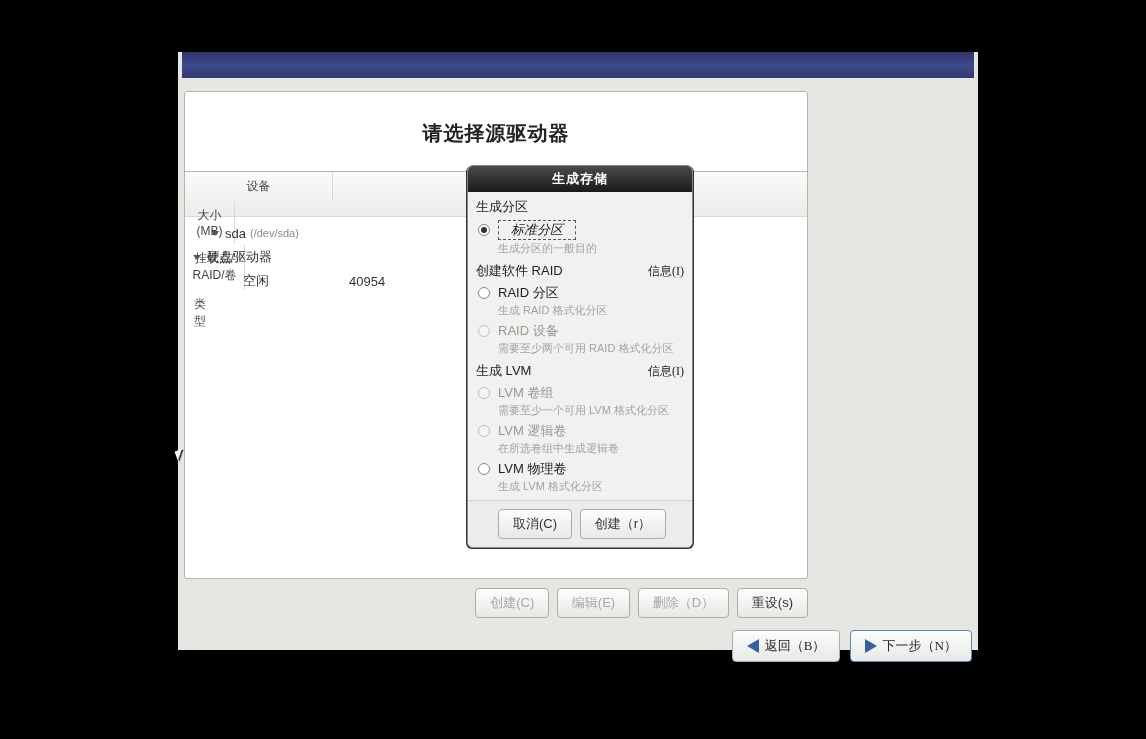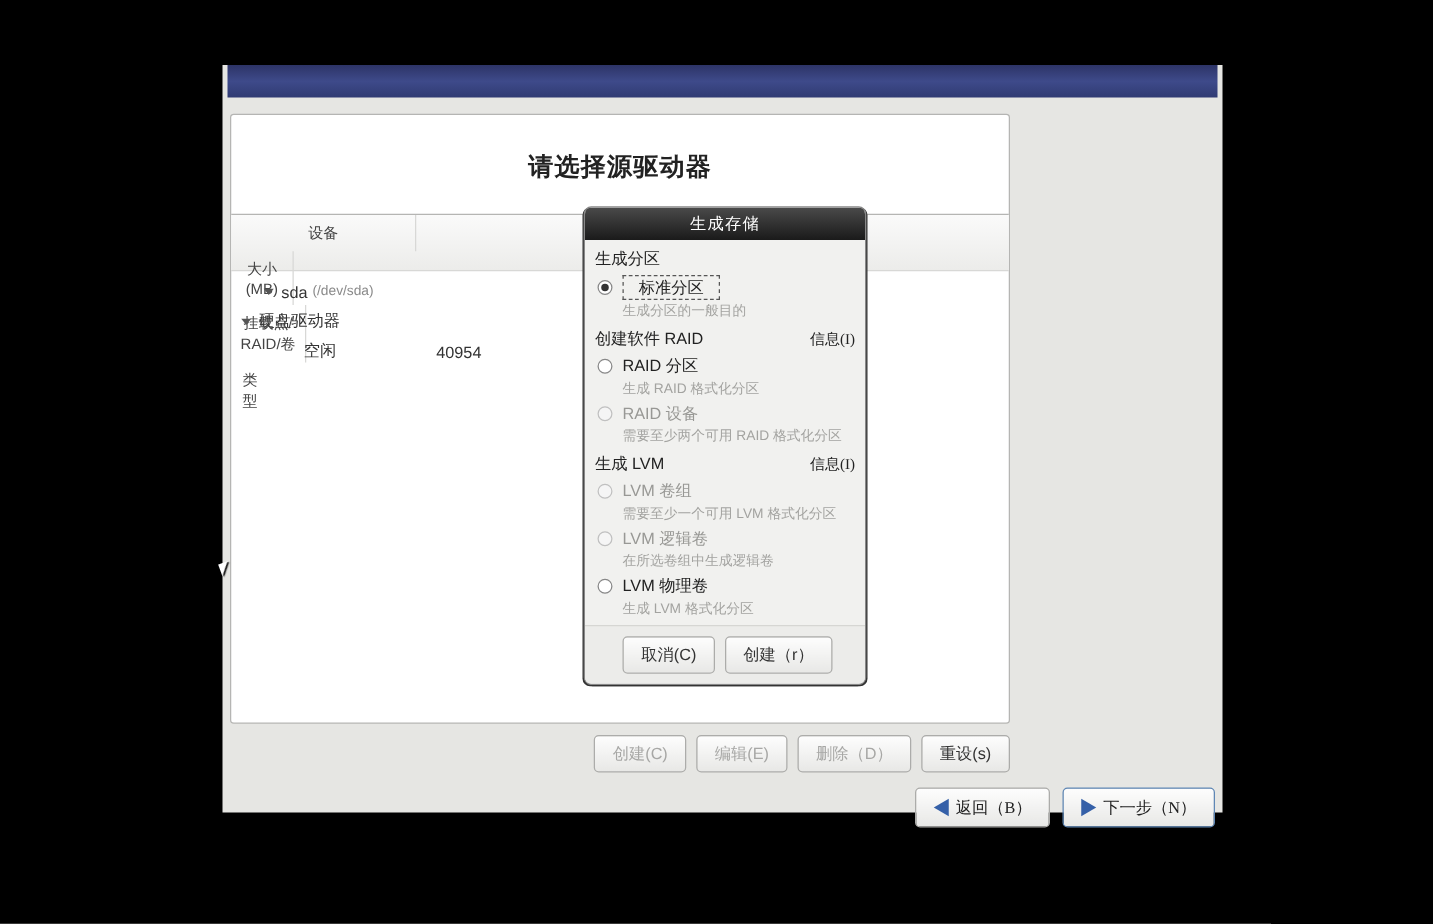--- a/index.html
+++ b/index.html
@@ -150,21 +150,21 @@
     width: 226px;
     background: #f1f1ef;
     border: 1px solid #888;
     border-radius: 6px;
     box-shadow: 1px 1px 0 #333, -1px 1px 0 #333;
     overflow: hidden;
   }
   .dialog-title {
     background: linear-gradient(to bottom, #4a4a4a, #1a1a1a);
     color: #fff;
-    font-weight: normal;
+    font-weight: bold;
     font-size: 13px;
     text-align: center;
     padding: 4px 0;
     letter-spacing: 1px;
   }
   .dialog-body {
     padding: 6px 8px 4px;
   }
   .section-hdr {
     display: flex;
@@ -194,21 +194,21 @@
   .radio.selected::after {
     content: '';
     position: absolute;
     left: 2px; top: 2px;
     width: 6px; height: 6px;
     background: #333;
     border-radius: 50%;
   }
   .radio.disabled { border-color: #c0c0c0; background: #f5f5f5; }
   .radio-label { font-size: 13px; color: #222; }
-  .radio-label.boxed { border: 1px dashed #555; padding: 0 12px; }
+  .radio-label.boxed { border: 1px dashed #555; padding: 0 12px; font-style: italic; }
   .radio-label.disabled { color: #989895; }
   .radio-desc {
     font-size: 11px;
     color: #a3a3a0;
     padding-left: 22px;
     margin-top: 1px;
     margin-bottom: 2px;
   }
   .dialog-btns {
     border-top: 1px solid #d6d6d3;

